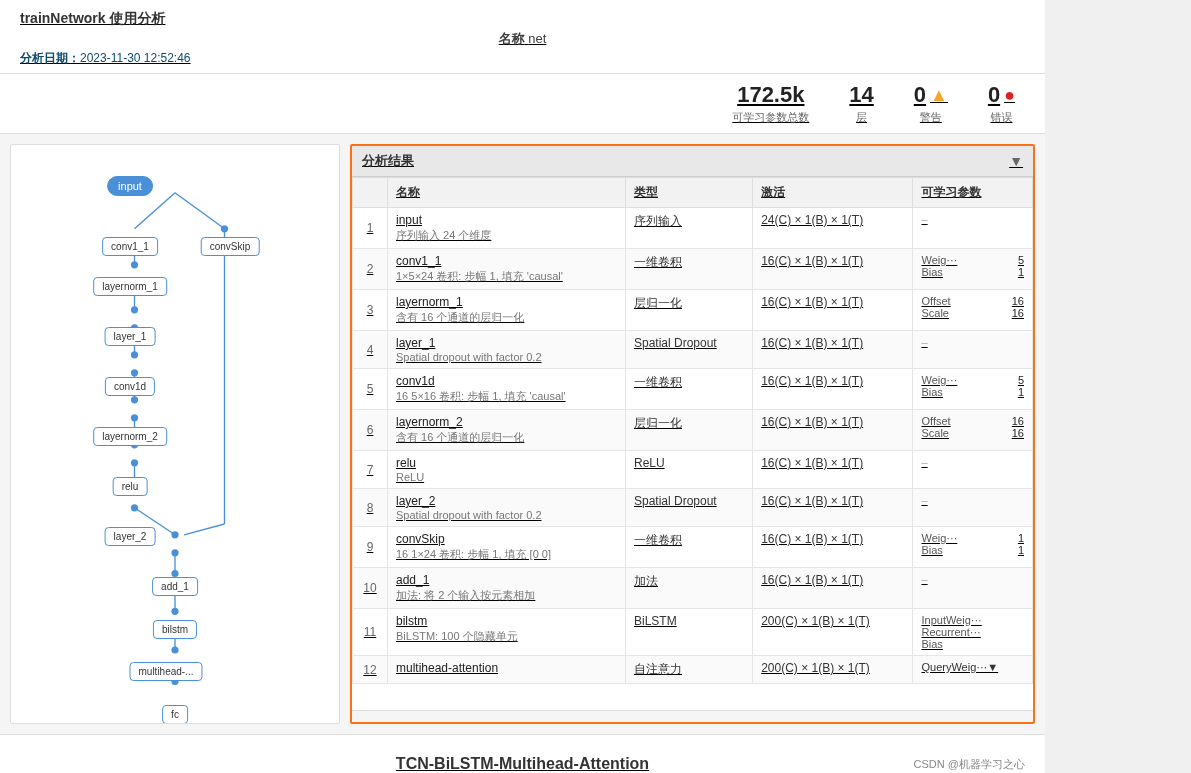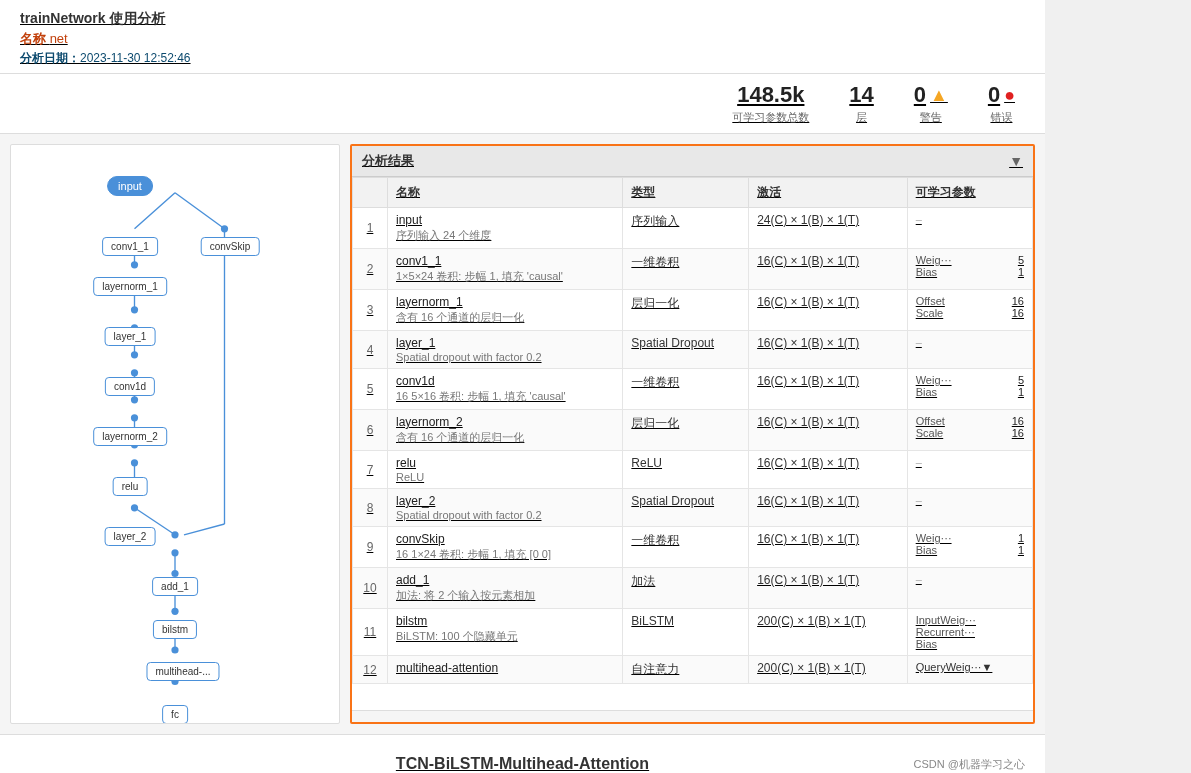--- a/index.html
+++ b/index.html
@@ -29,22 +29,23 @@
     }
 
     .header-title {
       font-size: 14px;
       font-weight: bold;
       color: #333;
     }
 
     .header-name {
       font-size: 13px;
-      color: #c2410c;
+      color: #404040;
       margin-top: 2px;
+      text-align: center;
     }
 
     .header-date {
       font-size: 12px;
       color: #0c4a6e;
       margin-top: 2px;
     }
 
     
     .stats-bar {
@@ -218,21 +219,21 @@
       margin-top: 1px;
     }
 
     .cell-params {
       font-size: 11px;
     }
 
     .param-row {
       display: flex;
       justify-content: space-between;
-      gap: 22px;
+      gap: 16px;
     }
 
     .param-label {
       color: #555;
     }
 
     .param-value {
       color: #222;
       font-weight: 500;
     }
@@ -309,21 +310,21 @@
     <div class="header-name">
       <strong>名称</strong>&nbsp;<span>net</span>
     </div>
     <div class="header-date">
       <strong>分析日期：</strong><span>2023-11-30 12:52:46</span>
     </div>
   </div>
 
   <div class="stats-bar">
     <div class="stat-item">
-      <div class="stat-value">148.5k</div>
+      <div class="stat-value">172.5k</div>
       <div class="stat-label">可学习参数总数</div>
     </div>
     <div class="stat-item">
       <div class="stat-value">14</div>
       <div class="stat-label">层</div>
     </div>
     <div class="stat-item stat-warning">
       <div class="stat-value">
         <span>0</span>
         <span class="warning-icon">▲</span>
@@ -426,21 +427,21 @@
         </div>
         <div style="position:absolute; top:363px; left:55px; transform:translateX(-50%);">
           <div class="node-box" style="font-size:10px;">layer_2</div>
         </div>
         <div style="position:absolute; top:413px; left:100px; transform:translateX(-50%);">
           <div class="node-box" style="font-size:10px;">add_1</div>
         </div>
         <div style="position:absolute; top:456px; left:100px; transform:translateX(-50%);">
           <div class="node-box" style="font-size:10px;">bilstm</div>
         </div>
-        <div style="position:absolute; top:498px; left:108px; transform:translateX(-50%);">
+        <div style="position:absolute; top:498px; left:91px; transform:translateX(-50%);">
           <div class="node-box" style="font-size:10px; max-width:80px; overflow:hidden; text-overflow:ellipsis;">multihead-...</div>
         </div>
         <div style="position:absolute; top:541px; left:100px; transform:translateX(-50%);border-radius:7px;">
           <div class="node-box" style="font-size:10px;">fc</div>
         </div>
 
       </div>
     </div>
 
     <div class="analysis-panel">

